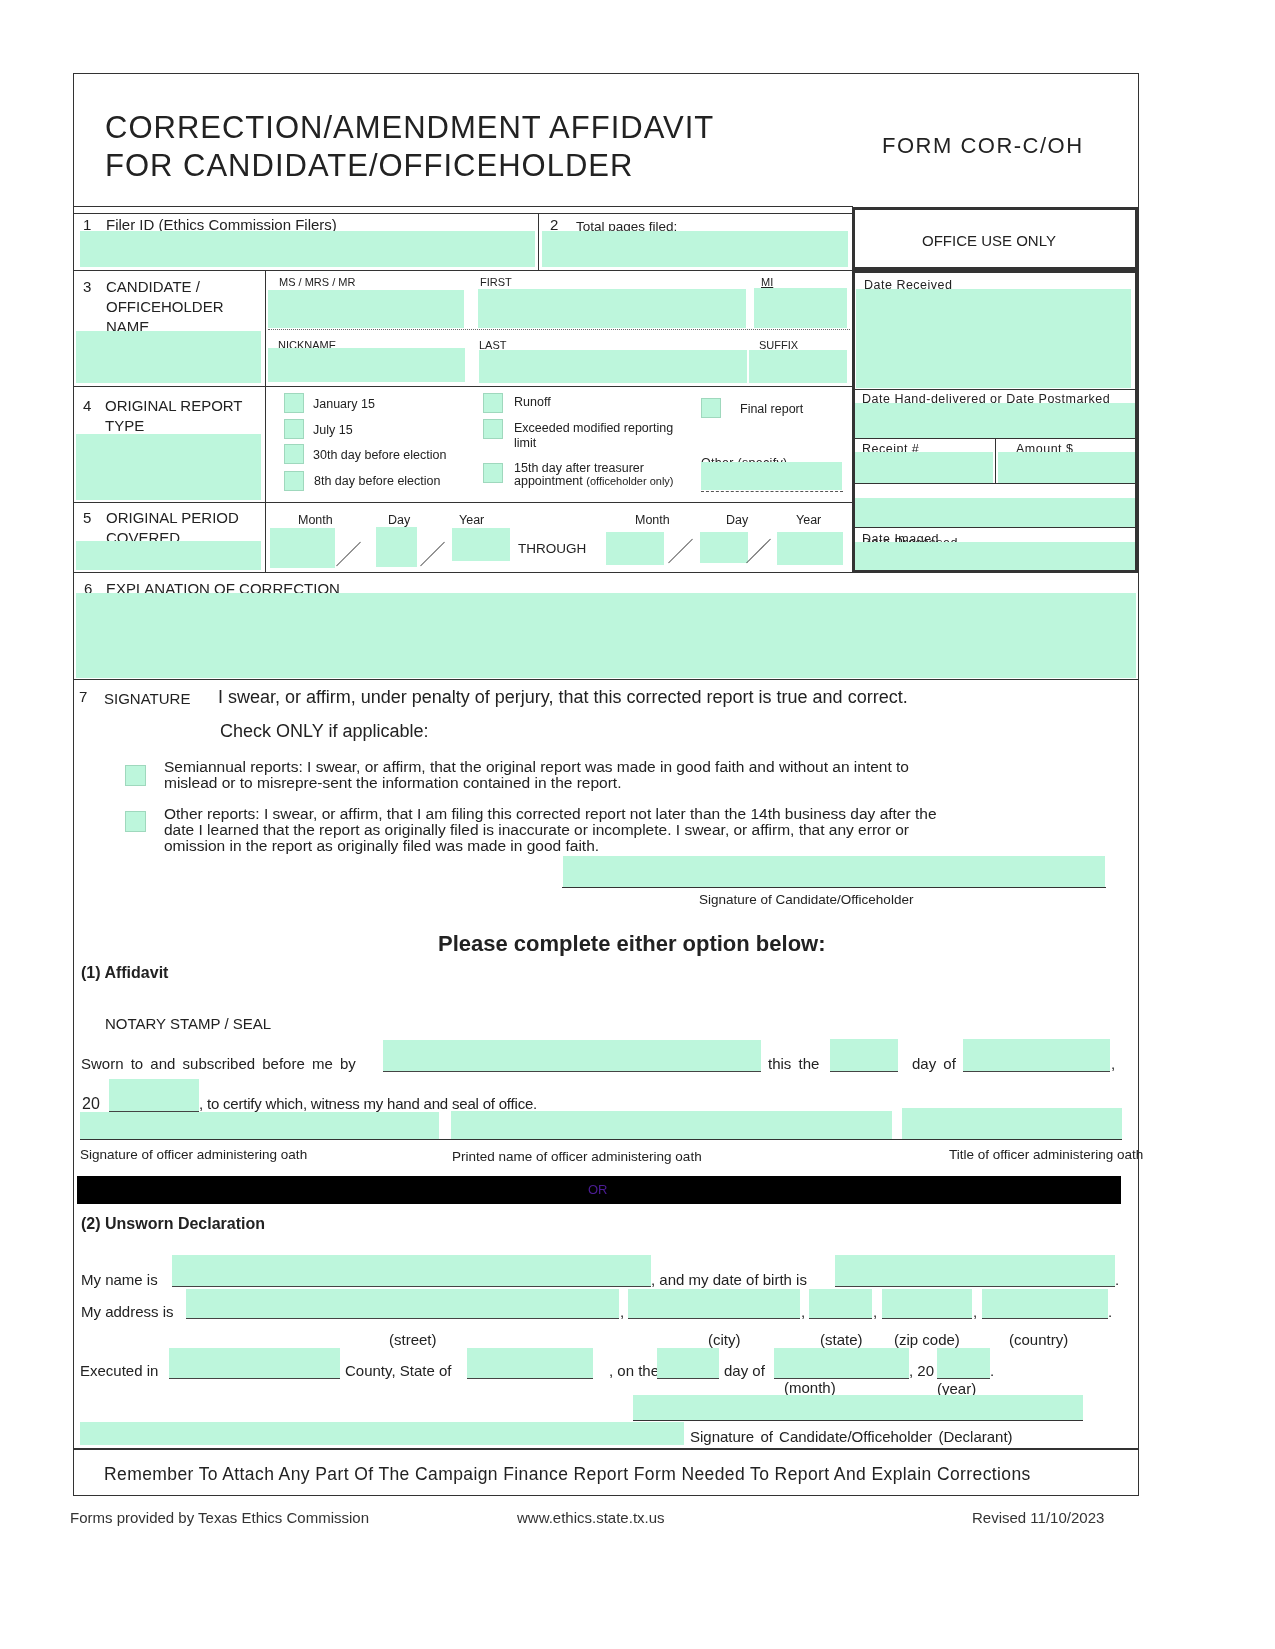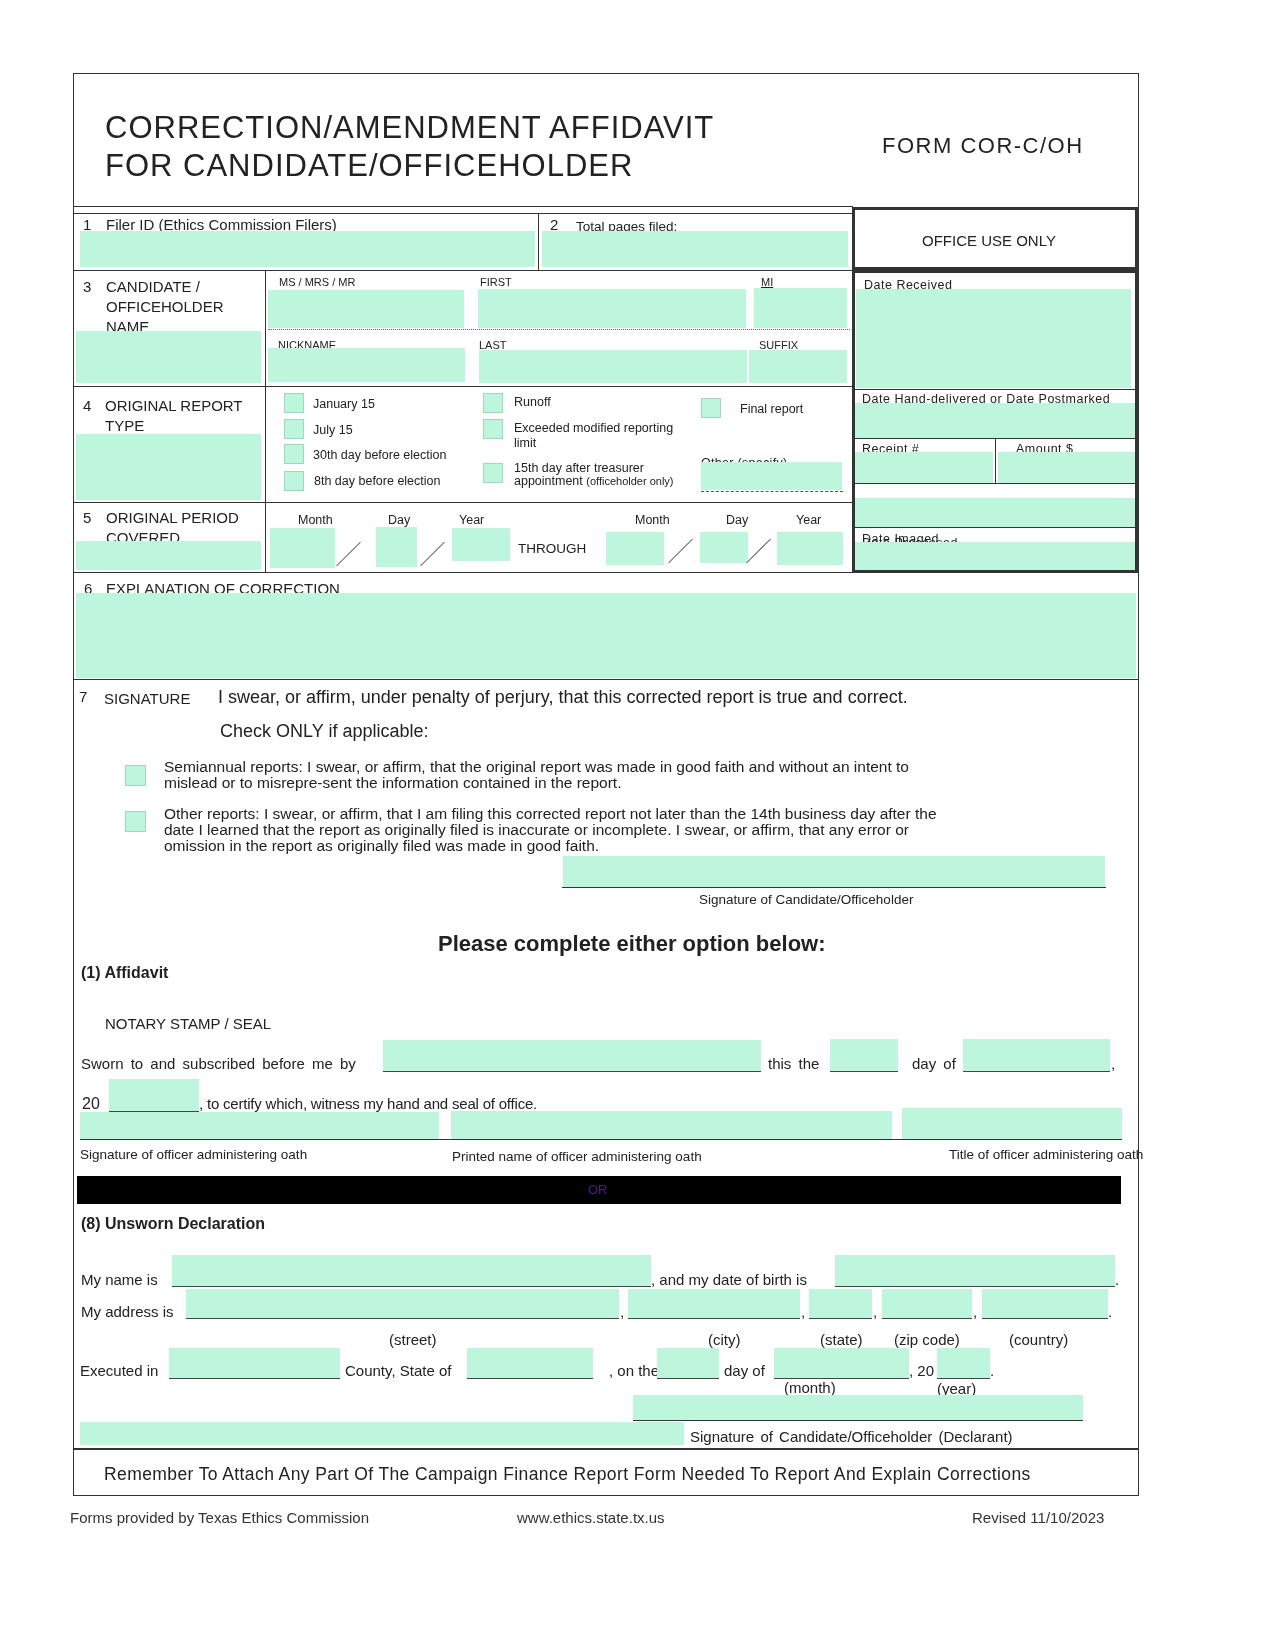--- a/index.html
+++ b/index.html
@@ -188,21 +188,21 @@
 <div class="fld" style="left:451px;top:1111px;width:441px;height:28px;"></div>
 <div class="fld" style="left:902px;top:1108px;width:220px;height:31px;"></div>
 <div class="hl" style="left:80px;top:1139px;width:1042px;"></div>
 <div class="lbl t13" style="left:80px;top:1147px;">Signature of officer administering oath</div>
 <div class="lbl t13" style="left:452px;top:1149px;">Printed name of officer administering oath</div>
 <div class="lbl t13" style="left:901px;top:1147px;margin-left:48px;">Title of officer administering oath</div>
 
 <div class="abs" style="left:77px;top:1176px;width:1044px;height:28px;background:#000;"></div>
 <div class="lbl" style="left:588px;top:1182px;font-size:13px;font-weight:normal;color:#4c1d95;">OR</div>
 
-<div class="lbl t16" style="left:81px;top:1215px;font-weight:bold;">(8) Unsworn Declaration</div>
+<div class="lbl t16" style="left:81px;top:1215px;font-weight:bold;">(2) Unsworn Declaration</div>
 
 <div class="lbl t15" style="left:81px;top:1271px;">My name is</div>
 <div class="fld" style="left:172px;top:1255px;width:479px;height:31px;"></div>
 <div class="ul" style="left:172px;top:1286px;width:479px;"></div>
 <div class="lbl t15" style="left:651px;top:1271px;">, and my date of birth is</div>
 <div class="fld" style="left:835px;top:1255px;width:280px;height:31px;"></div>
 <div class="ul" style="left:835px;top:1286px;width:280px;"></div>
 <div class="lbl t15" style="left:1115px;top:1271px;">.</div>
 
 <div class="lbl t15" style="left:81px;top:1303px;">My address is</div>

